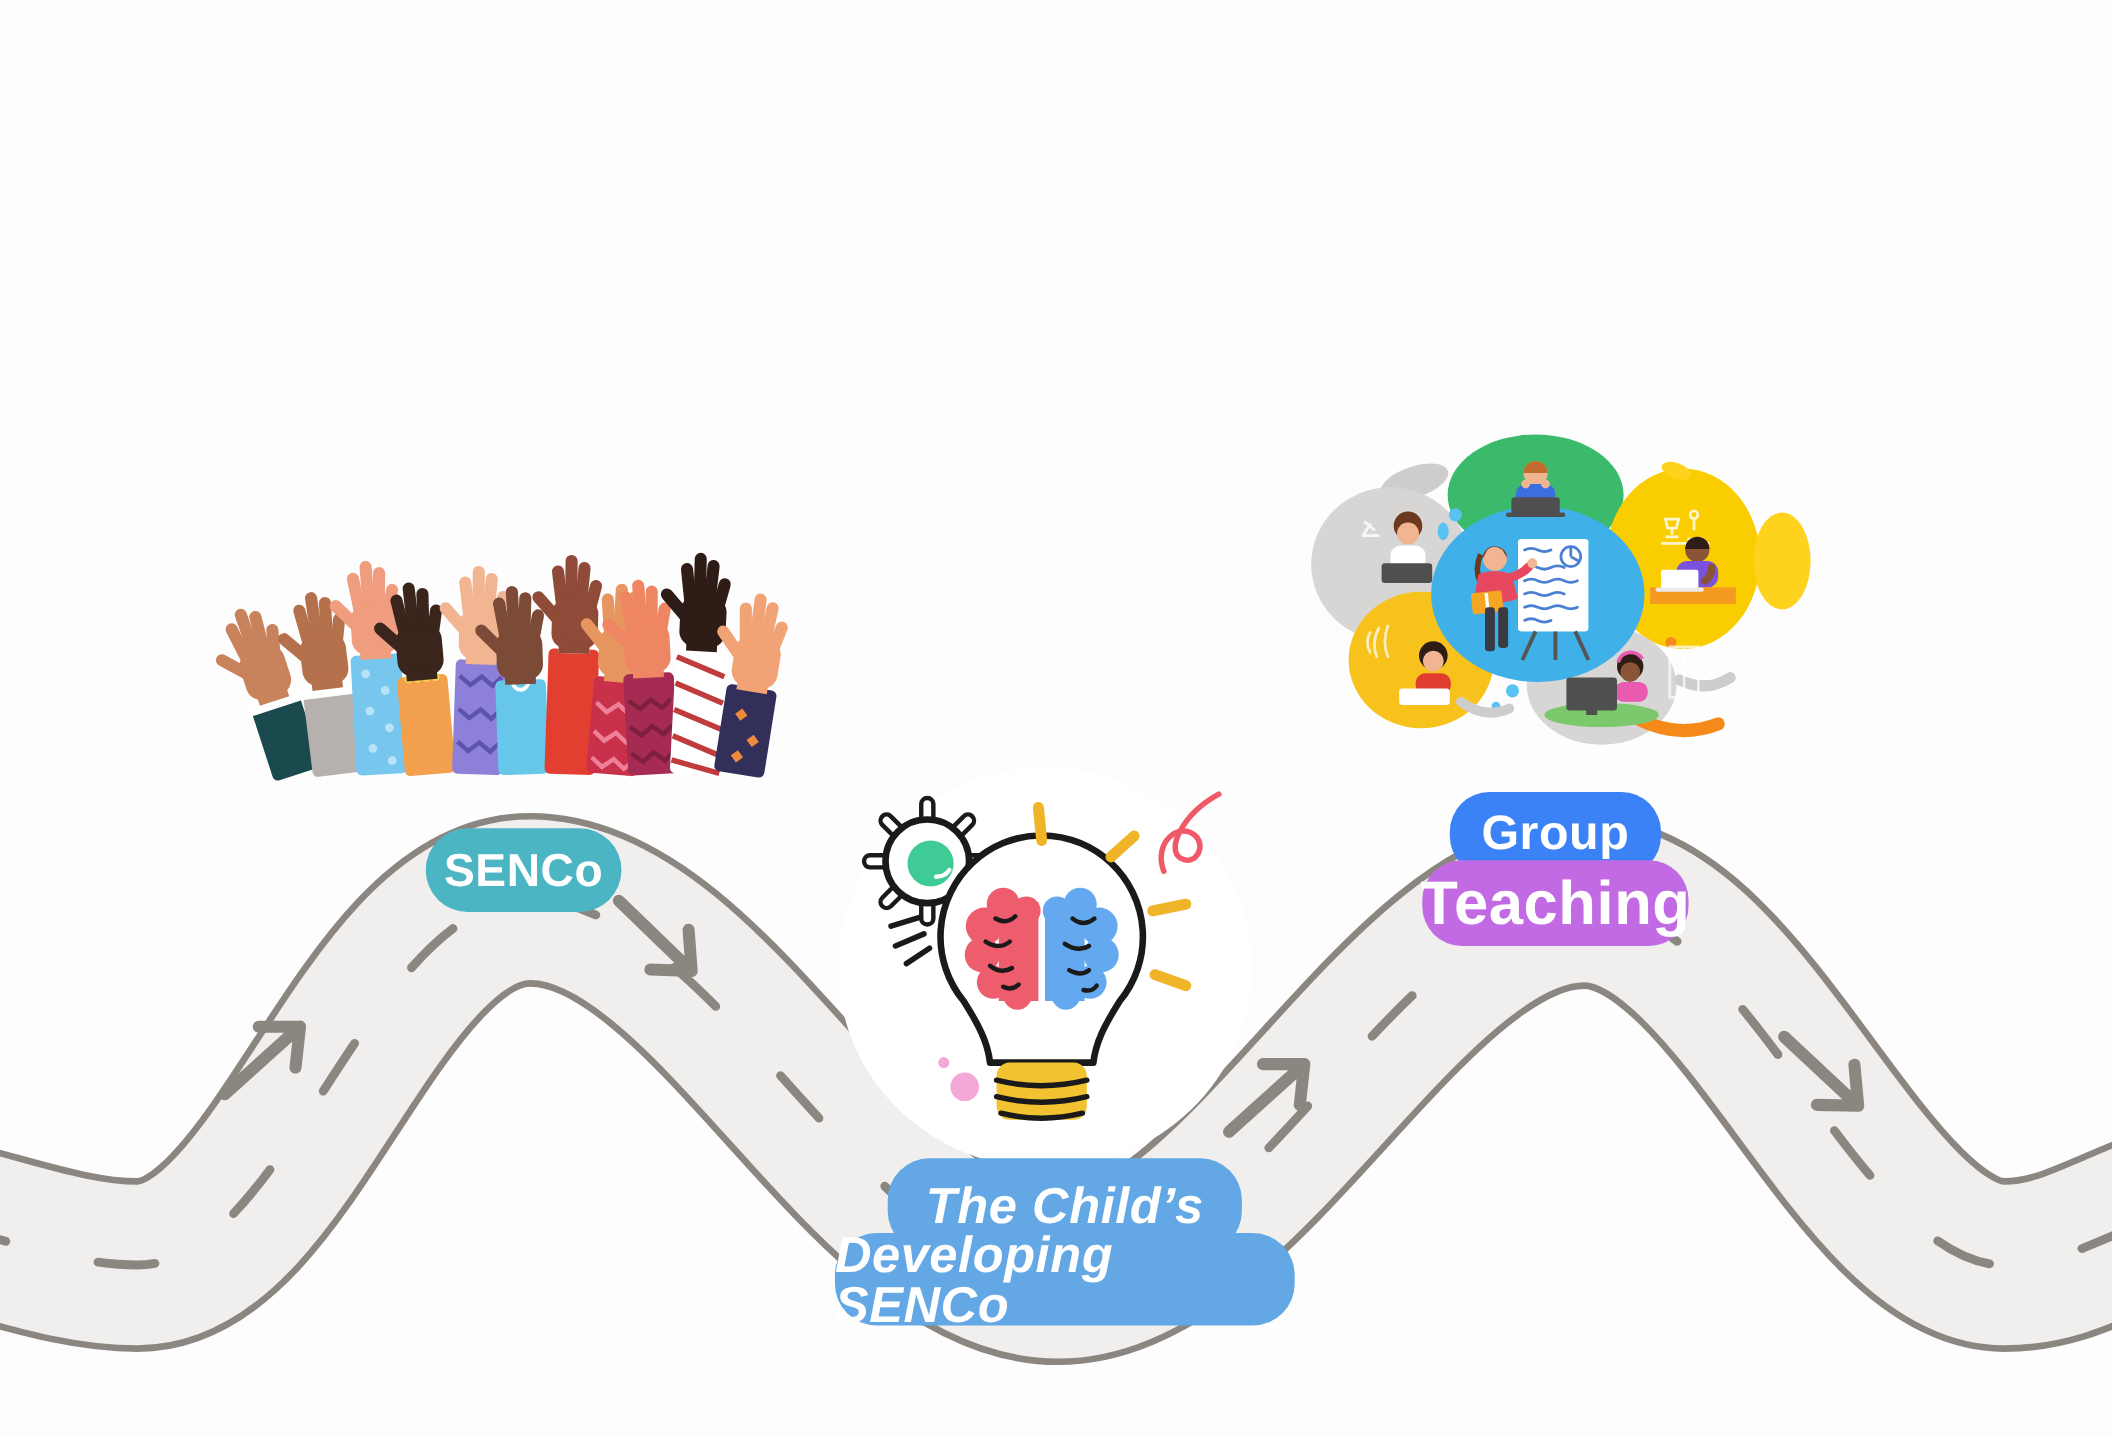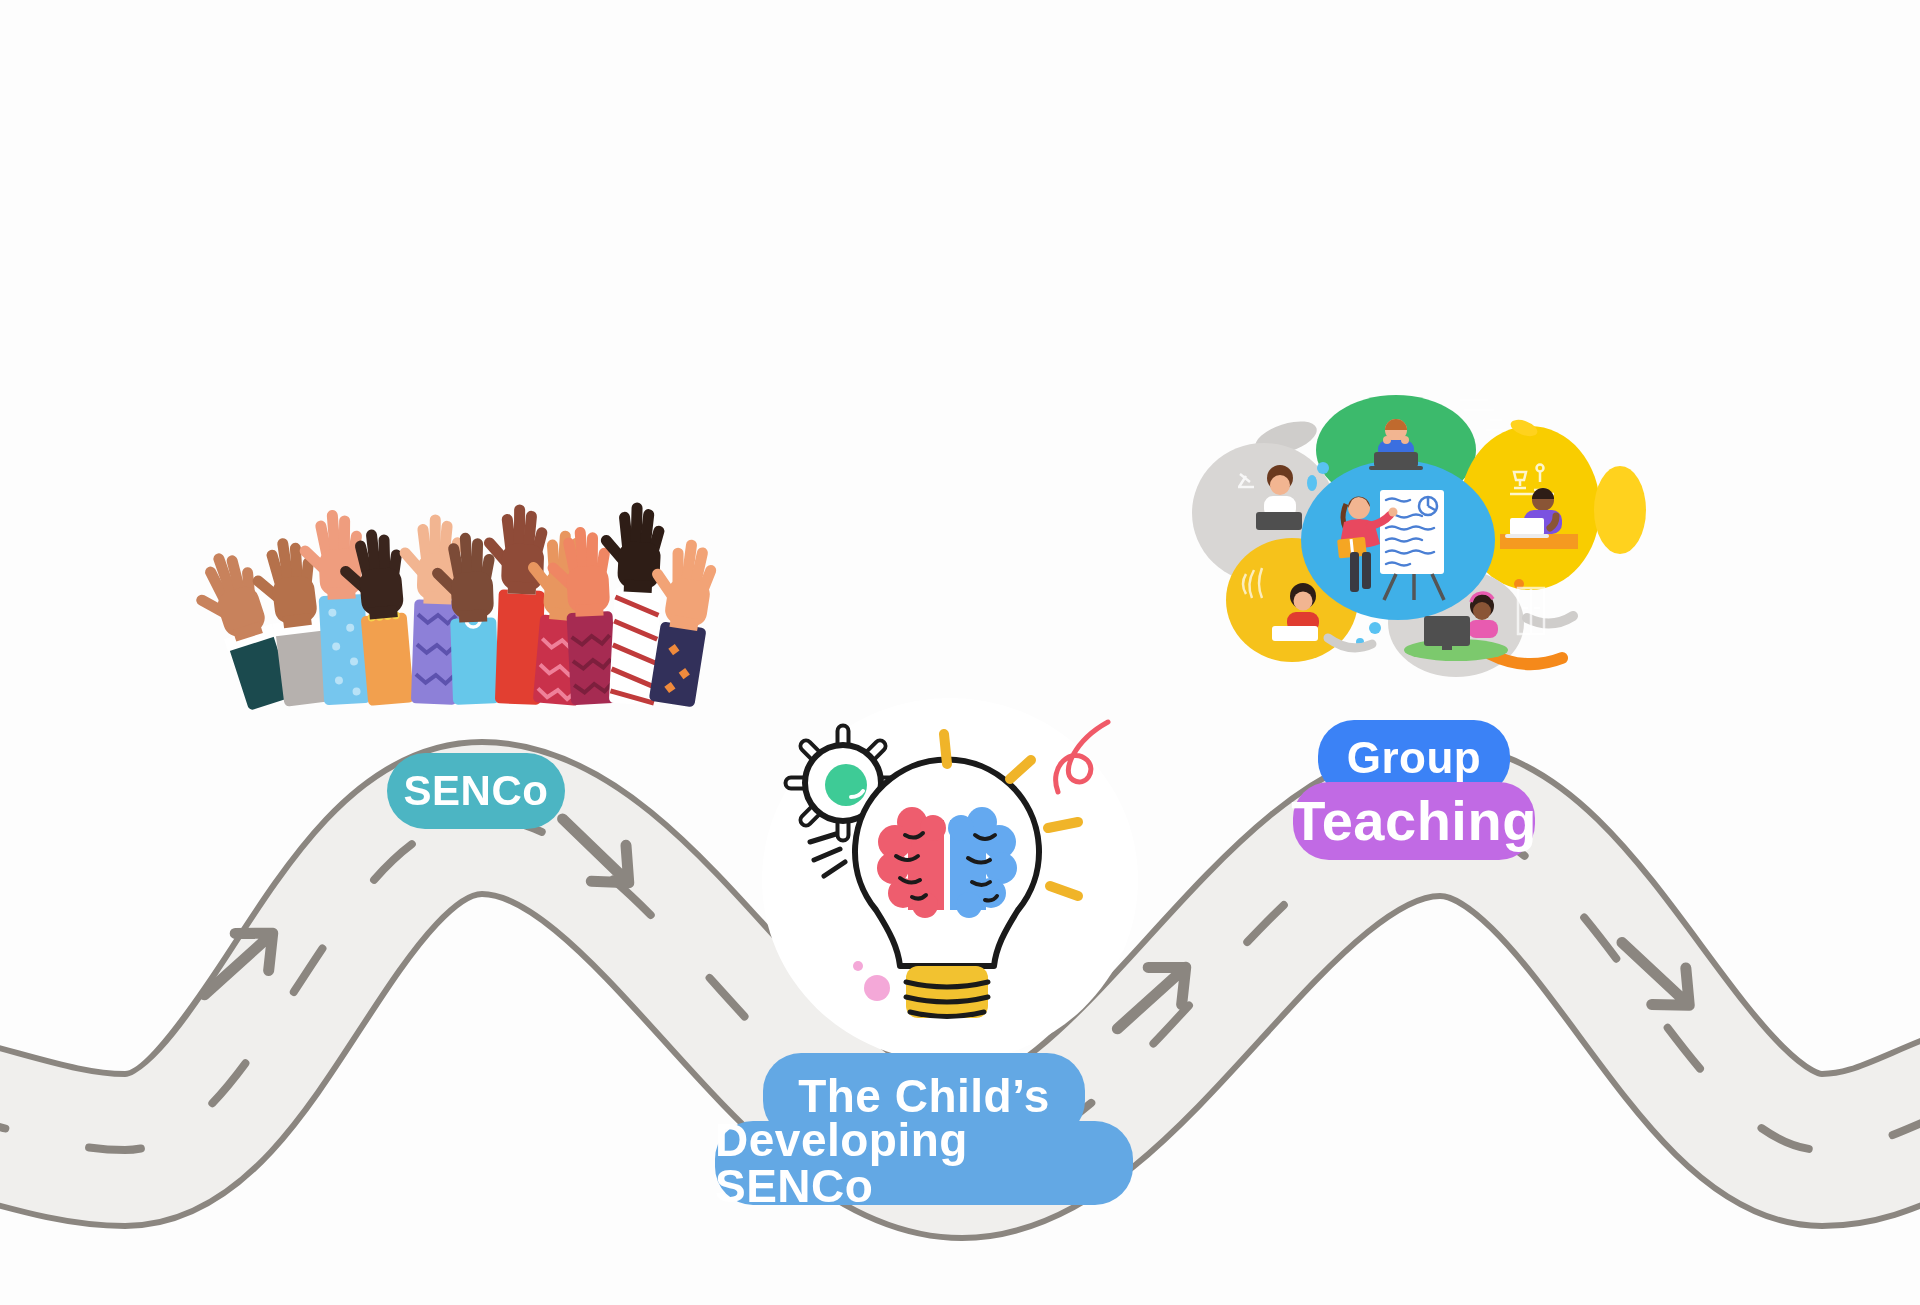--- a/index.html
+++ b/index.html
@@ -340,21 +340,21 @@
       <rect x="196" y="228" width="46" height="30" rx="3" fill="currentColor" style="color: rgb(79, 79, 79);"></rect>
       <rect x="214" y="256" width="10" height="6" fill="currentColor" style="color: rgb(79, 79, 79);"></rect>
     </g>
   </g>
 </svg>
 
   <div class="badge badge-senco" style="left:387px;top:753px;">
     <div class="pill" style="color: rgb(255, 255, 255); background: rgb(76, 181, 195);">SENCo</div>
   </div>
 
-  <div class="badge badge-child" style="left:714px;top:1053px;width:420px;">
+  <div class="badge badge-child" style="left:758px;top:1053px;width:420px;font-style:italic;">
     <div class="pill pill1" style="color: rgb(255, 255, 255); background: rgb(99, 168, 228);">The Child’s</div>
     <div class="pill pill2" style="color: rgb(255, 255, 255); background: rgb(99, 168, 228);">Developing SENCo</div>
   </div>
 
   <div class="badge badge-group" style="left:1292px;top:720px;width:244px;">
     <div class="pill pill1" style="color: rgb(255, 255, 255); background: #3b82f6;">Group</div>
     <div class="pill pill2" style="color: rgb(255, 255, 255); background: rgb(193, 106, 228);">Teaching</div>
   </div>
 
 </div>

